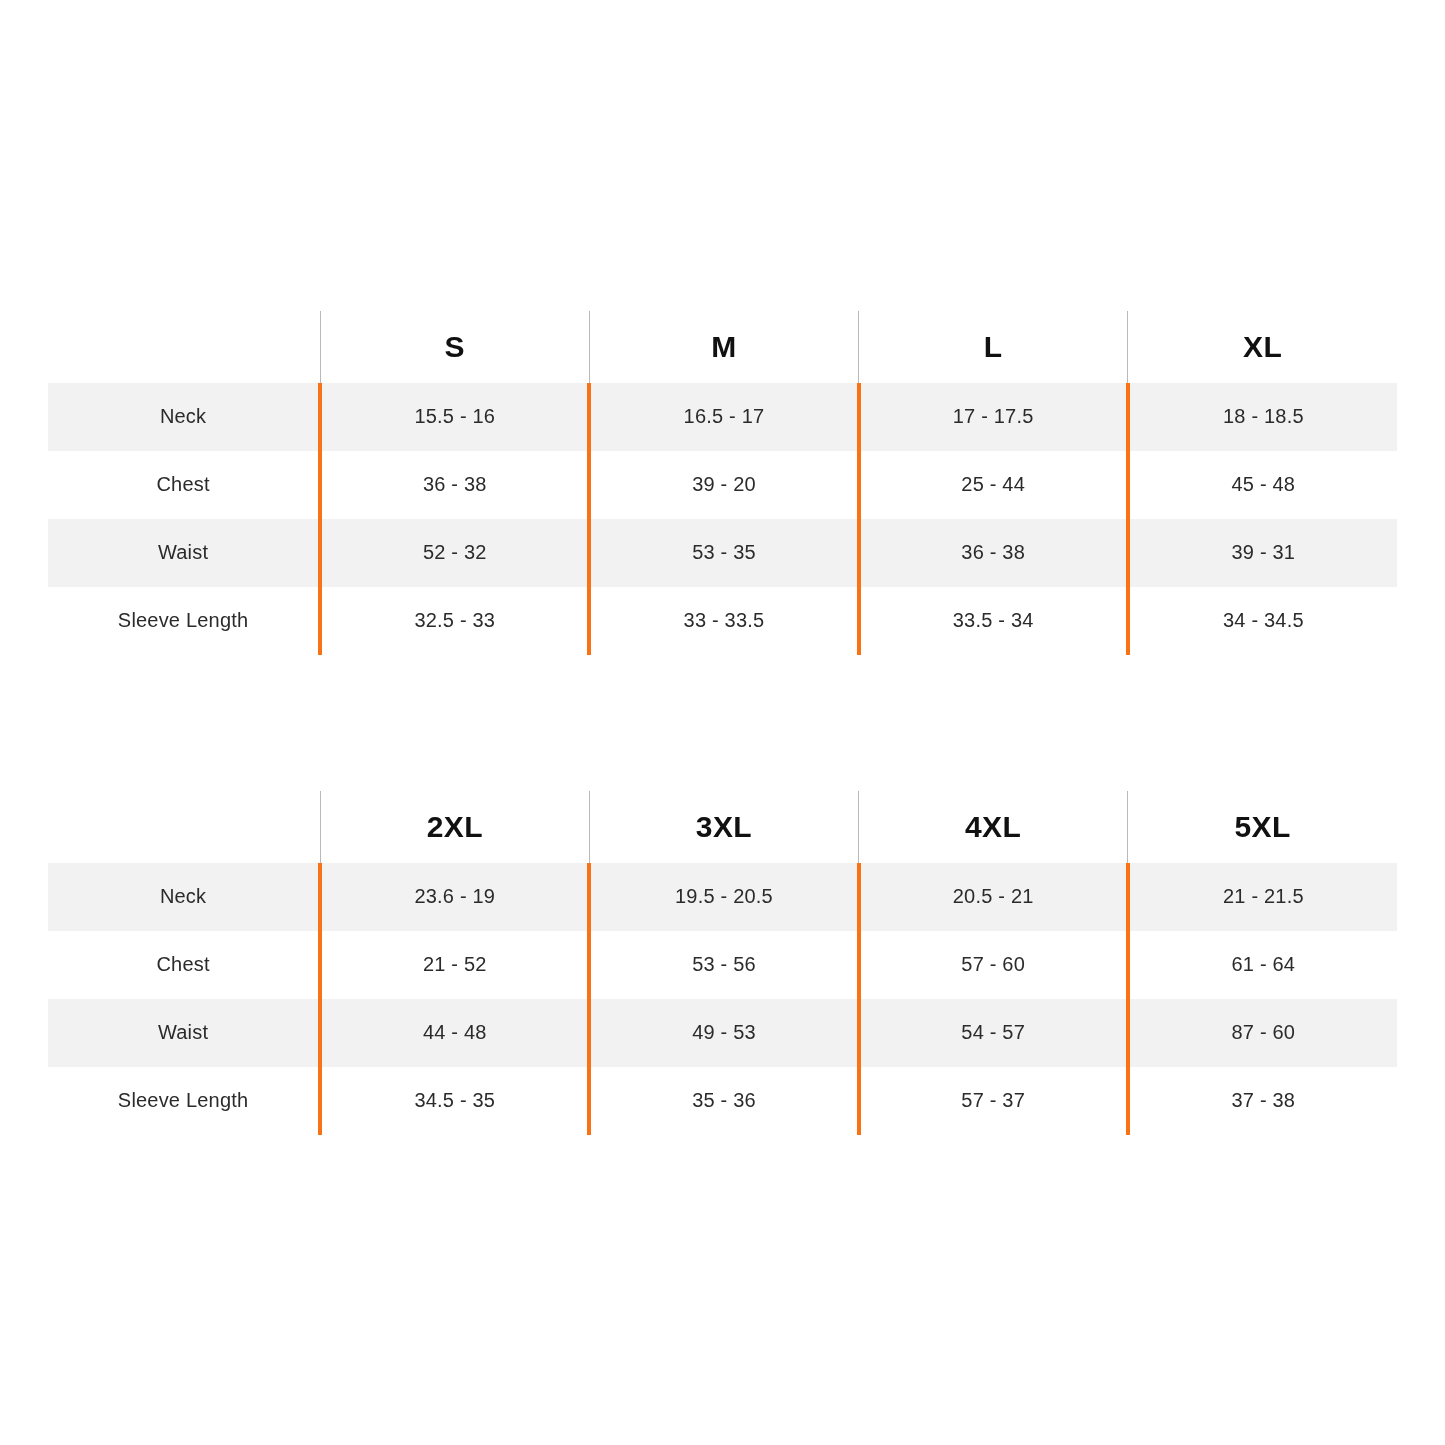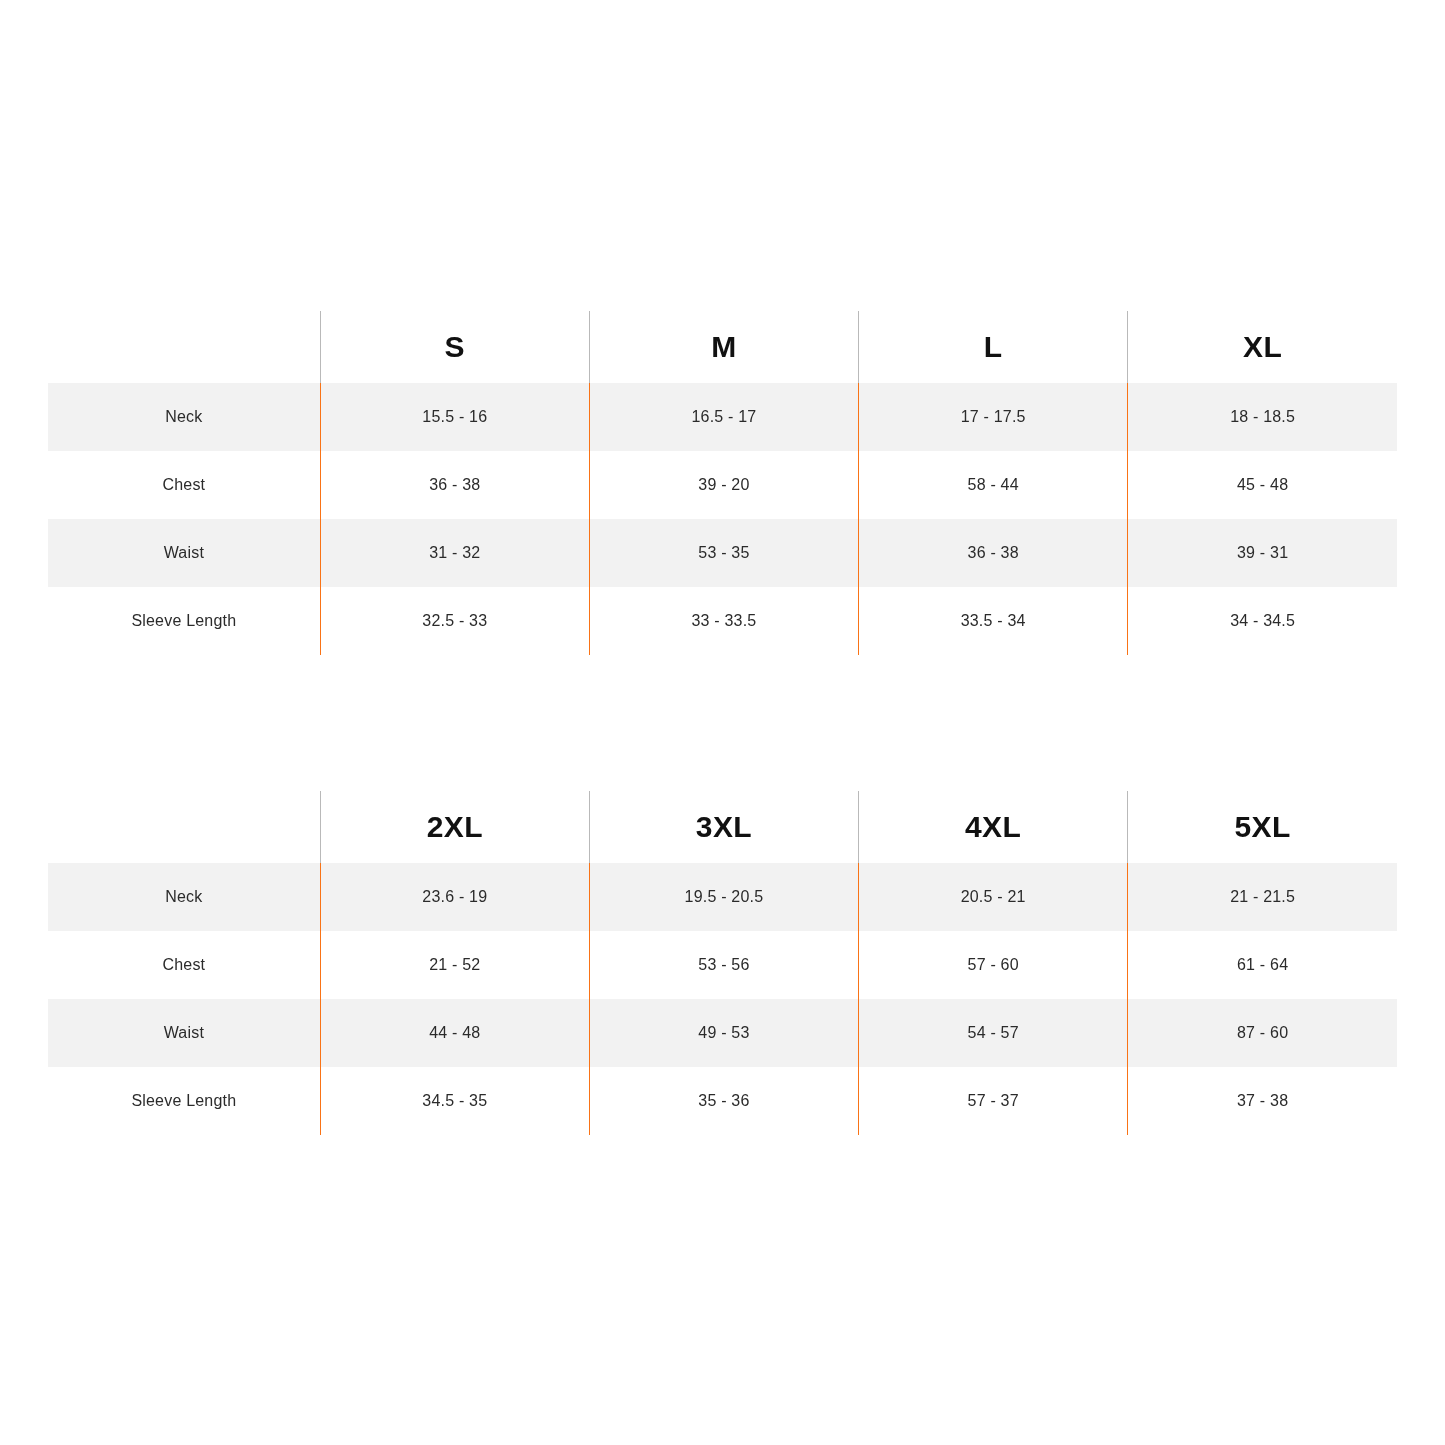--- a/index.html
+++ b/index.html
@@ -61,34 +61,34 @@
   }
 
   
   .size-table tbody tr {
     height: 68px;
   }
   .size-table tbody tr.shaded td {
     background: #f2f2f2;
   }
   .size-table tbody td {
-    font-size: 16px;
+    font-size: 20px;
     font-weight: 400;
     color: #2b2b2b;
     letter-spacing: 0.2px;
   }
   .size-table tbody td.row-label {
     text-align: center;
     color: #2b2b2b;
   }
 
   
   .size-table th.size-head,
   .size-table td.size-cell {
-    border-left: 1px solid #f97316;
+    border-left: 4px solid #f97316;
   }
   .size-table th.corner,
   .size-table td.row-label {
     border-left: none;
   }
 
   
   .size-table thead th.size-head { border-left: 1px solid #b9b9b9; }
 
 </style>
@@ -119,26 +119,26 @@
         <td class="row-label">Neck</td>
         <td class="size-cell">15.5 - 16</td>
         <td class="size-cell">16.5 - 17</td>
         <td class="size-cell">17 - 17.5</td>
         <td class="size-cell">18 - 18.5</td>
       </tr>
       <tr>
         <td class="row-label">Chest</td>
         <td class="size-cell">36 - 38</td>
         <td class="size-cell">39 - 20</td>
-        <td class="size-cell">58 - 44</td>
+        <td class="size-cell">25 - 44</td>
         <td class="size-cell">45 - 48</td>
       </tr>
       <tr class="shaded">
         <td class="row-label">Waist</td>
-        <td class="size-cell">31 - 32</td>
+        <td class="size-cell">52 - 32</td>
         <td class="size-cell">53 - 35</td>
         <td class="size-cell">36 - 38</td>
         <td class="size-cell">39 - 31</td>
       </tr>
       <tr>
         <td class="row-label">Sleeve Length</td>
         <td class="size-cell">32.5 - 33</td>
         <td class="size-cell">33 - 33.5</td>
         <td class="size-cell">33.5 - 34</td>
         <td class="size-cell">34 - 34.5</td>

